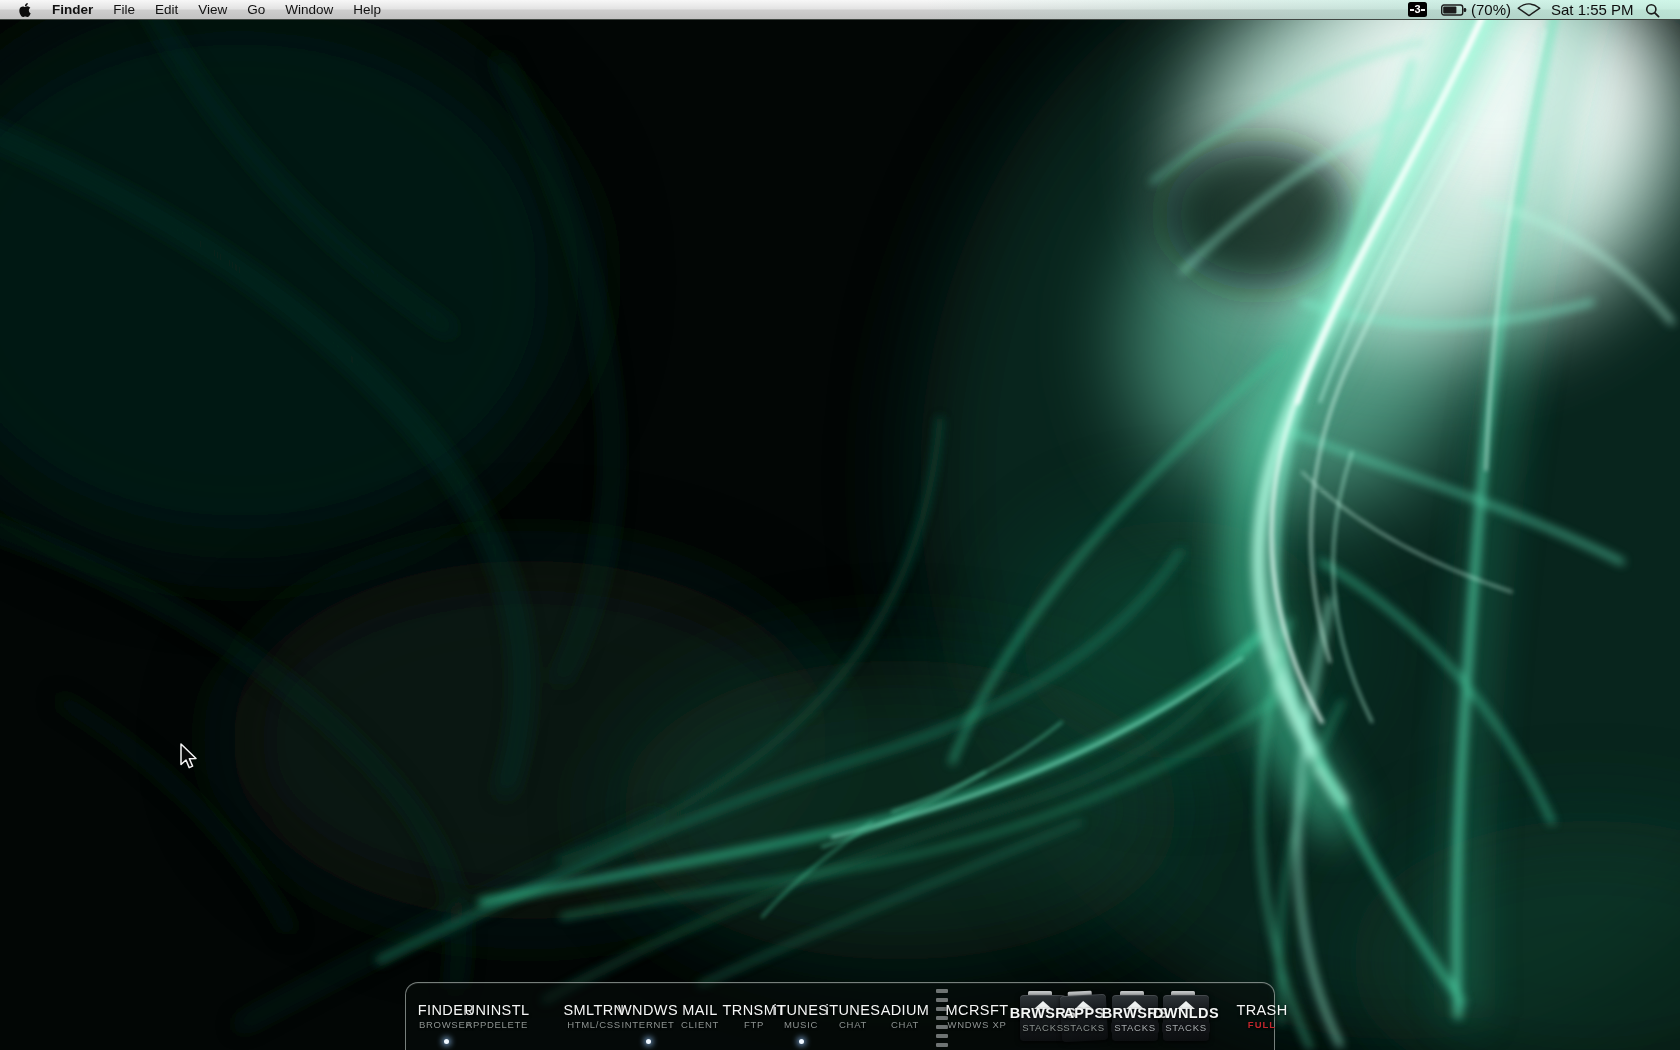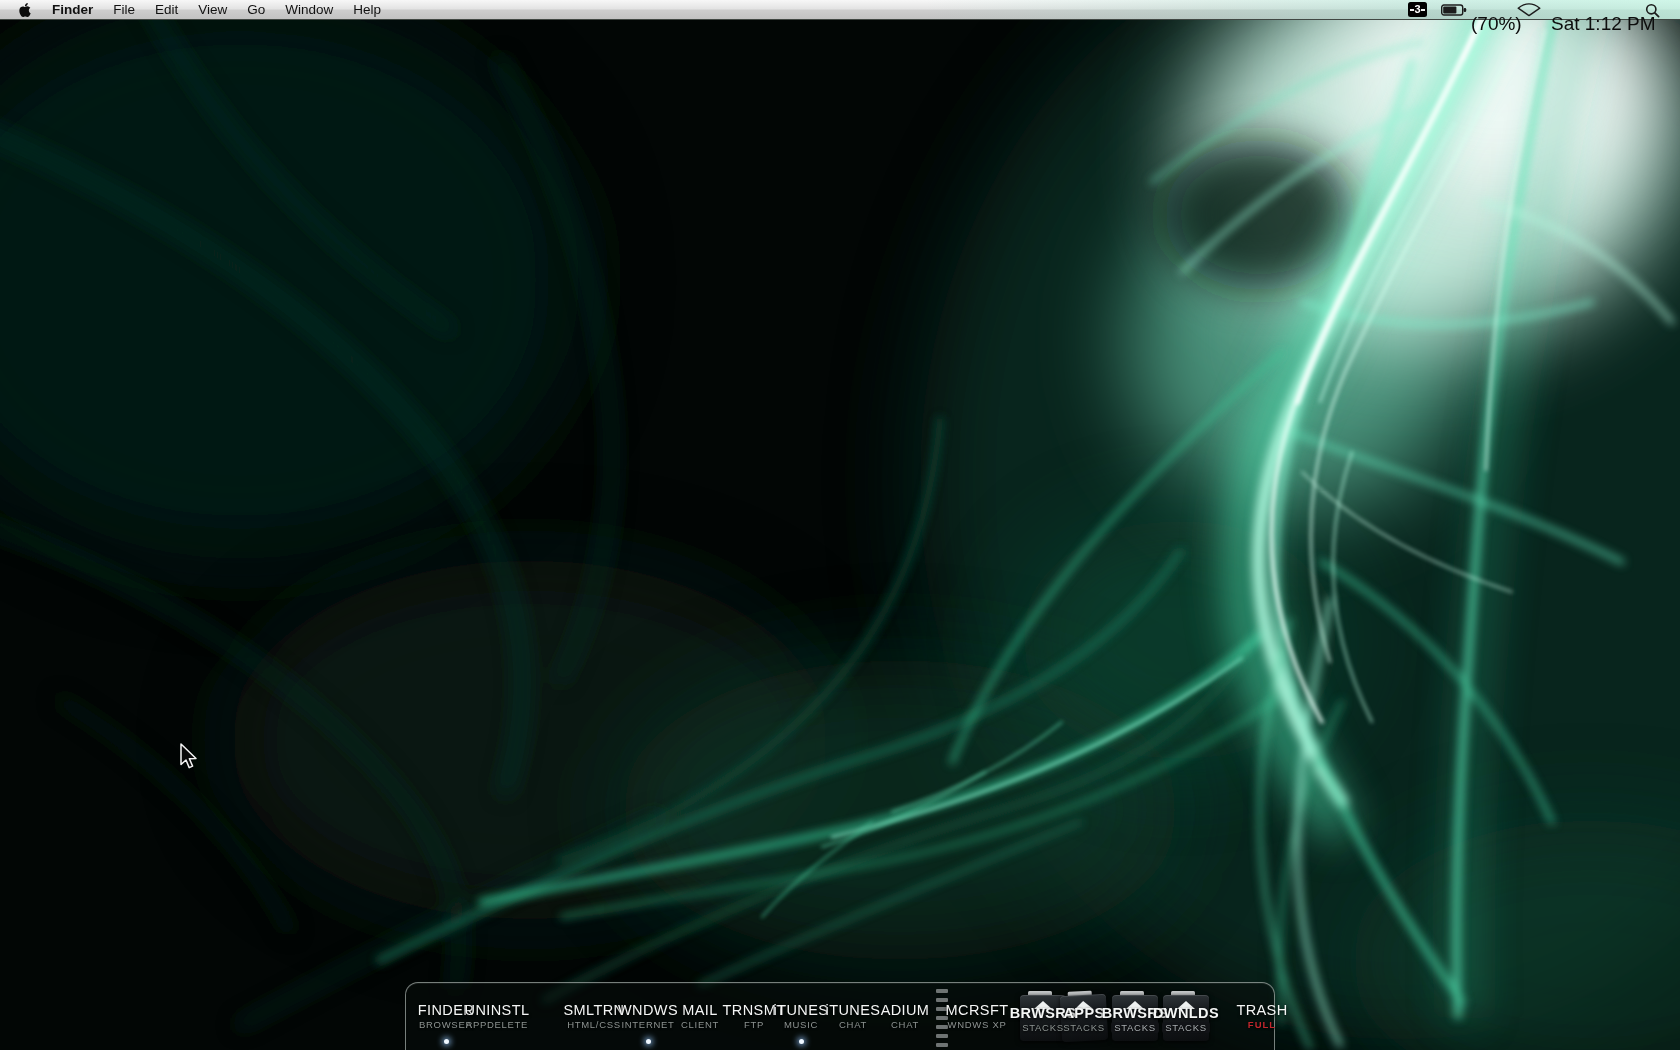--- a/index.html
+++ b/index.html
@@ -21,21 +21,21 @@
   .mb-apple{width:17px;height:19px;display:flex;align-items:center;justify-content:center;margin-right:19px;}
   .mb-item{margin-right:20px;line-height:19px;white-space:nowrap;}
   .mb-item.bold{font-weight:700;}
   .mb-right{position:absolute;left:0;top:0;width:1680px;height:19px;z-index:2;}
   .mb-right > *{position:absolute;}
   .spaces-badge{left:1408px;top:2px;width:19px;height:15px;background:#000;border-radius:2.5px;
     color:#fff;font-size:11px;font-weight:700;text-align:center;line-height:15px;}
   .spaces-badge::before,.spaces-badge::after{content:"";position:absolute;top:7px;width:4px;height:1.5px;background:rgba(255,255,255,.95);}
   .spaces-badge::before{left:2px;}
   .spaces-badge::after{right:2px;}
-  .mb-text{top:15px;line-height:17px;font-size:19px;color:#0d0d0d;white-space:nowrap;}
+  .mb-text{top:1px;line-height:17px;font-size:15px;color:#0d0d0d;white-space:nowrap;}
 
   
   .dock{position:absolute;left:405px;top:982px;width:868px;height:68px;z-index:5;
     background:rgba(8,13,12,.52);
     border:1px solid rgba(215,224,220,.55);border-bottom:none;
     border-radius:13px 13px 0 0;
     box-shadow:inset 0 1px 0 rgba(255,255,255,.07);}
   .dock-item{position:absolute;top:11px;width:104px;margin-left:-52px;height:52px;text-align:center;cursor:default;}
   .dlabel{font-size:14.5px;color:#f4f6f5;letter-spacing:.4px;line-height:15px;margin-top:9px;
     text-shadow:0 1px 3px rgba(0,0,0,.95);white-space:nowrap;}
@@ -179,21 +179,21 @@
     <div class="spaces-badge">3</div>
     <svg style="left:1441px;top:4px;" width="26" height="12" viewBox="0 0 26 12">
       <rect x="0.7" y="1" width="21" height="10" rx="2.2" fill="none" stroke="#1c1c1c" stroke-width="1.4"></rect>
       <rect x="2.2" y="2.6" width="13.2" height="6.8" rx="1" fill="#1c1c1c"></rect>
       <rect x="22.6" y="4" width="2.6" height="4" rx="1.2" fill="#1c1c1c"></rect>
     </svg>
     <div class="mb-text" style="left:1471px;">(70%)</div>
     <svg style="left:1515px;top:3px;" width="28" height="14" viewBox="0 0 28 14">
       <path d="M14,12.6 L3.2,5.2 Q14,-3.4 24.8,5.2 Z" fill="none" stroke="#1c1c1c" stroke-width="1.4" stroke-linejoin="round"></path>
     </svg>
-    <div class="mb-text" style="left:1551px;">Sat 1:12 PM</div>
+    <div class="mb-text" style="left:1551px;">Sat 1:55 PM</div>
     <svg style="left:1645px;top:2.5px;" width="15" height="15" viewBox="0 0 15 15">
       <circle cx="6.3" cy="6.3" r="4.6" fill="none" stroke="#1c1c1c" stroke-width="1.6"></circle>
       <line x1="9.8" y1="9.8" x2="13.6" y2="13.6" stroke="#1c1c1c" stroke-width="1.8" stroke-linecap="round"></line>
     </svg>
   </div>
 </div>
 
 <div class="dock">
 
   <div class="dock-item" style="left:40px">

